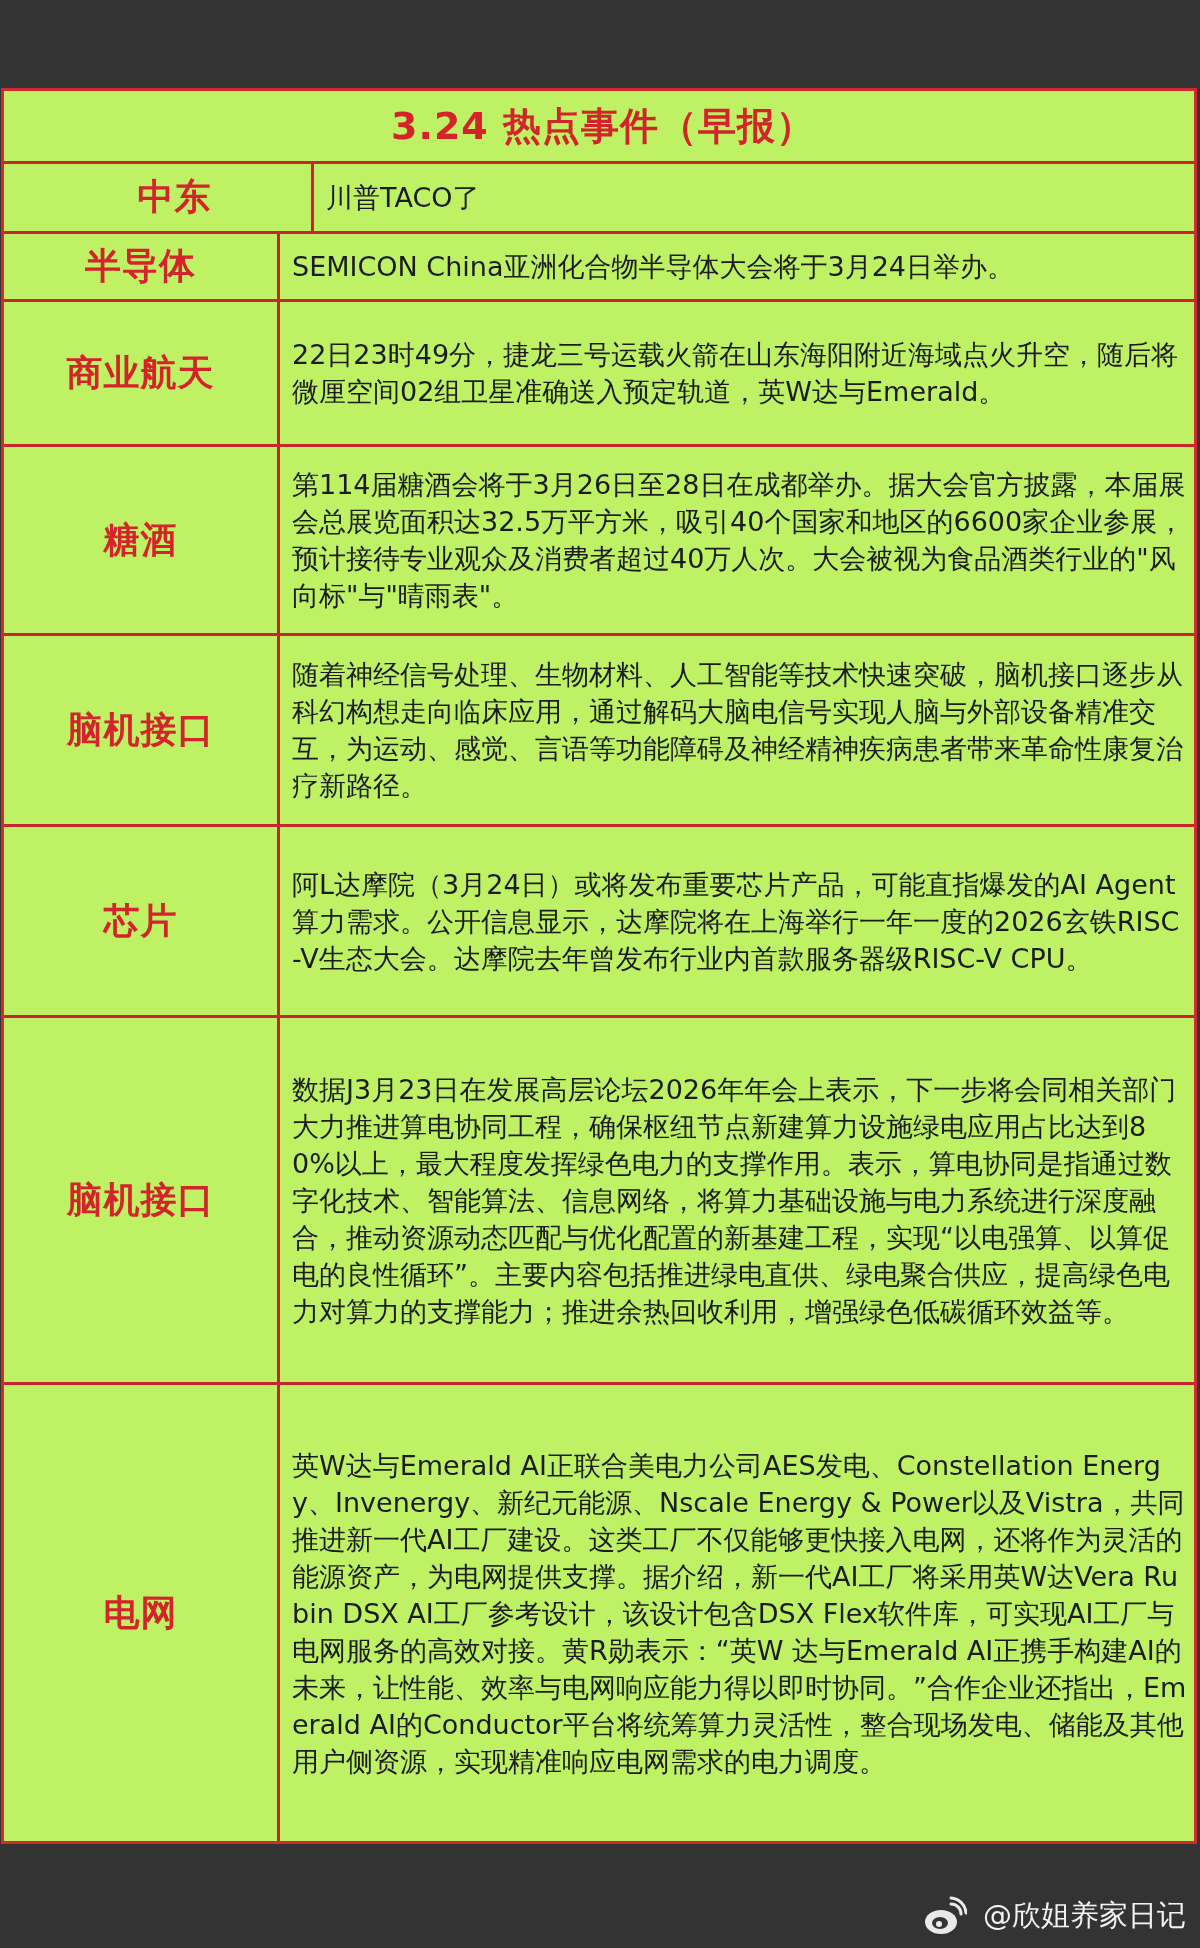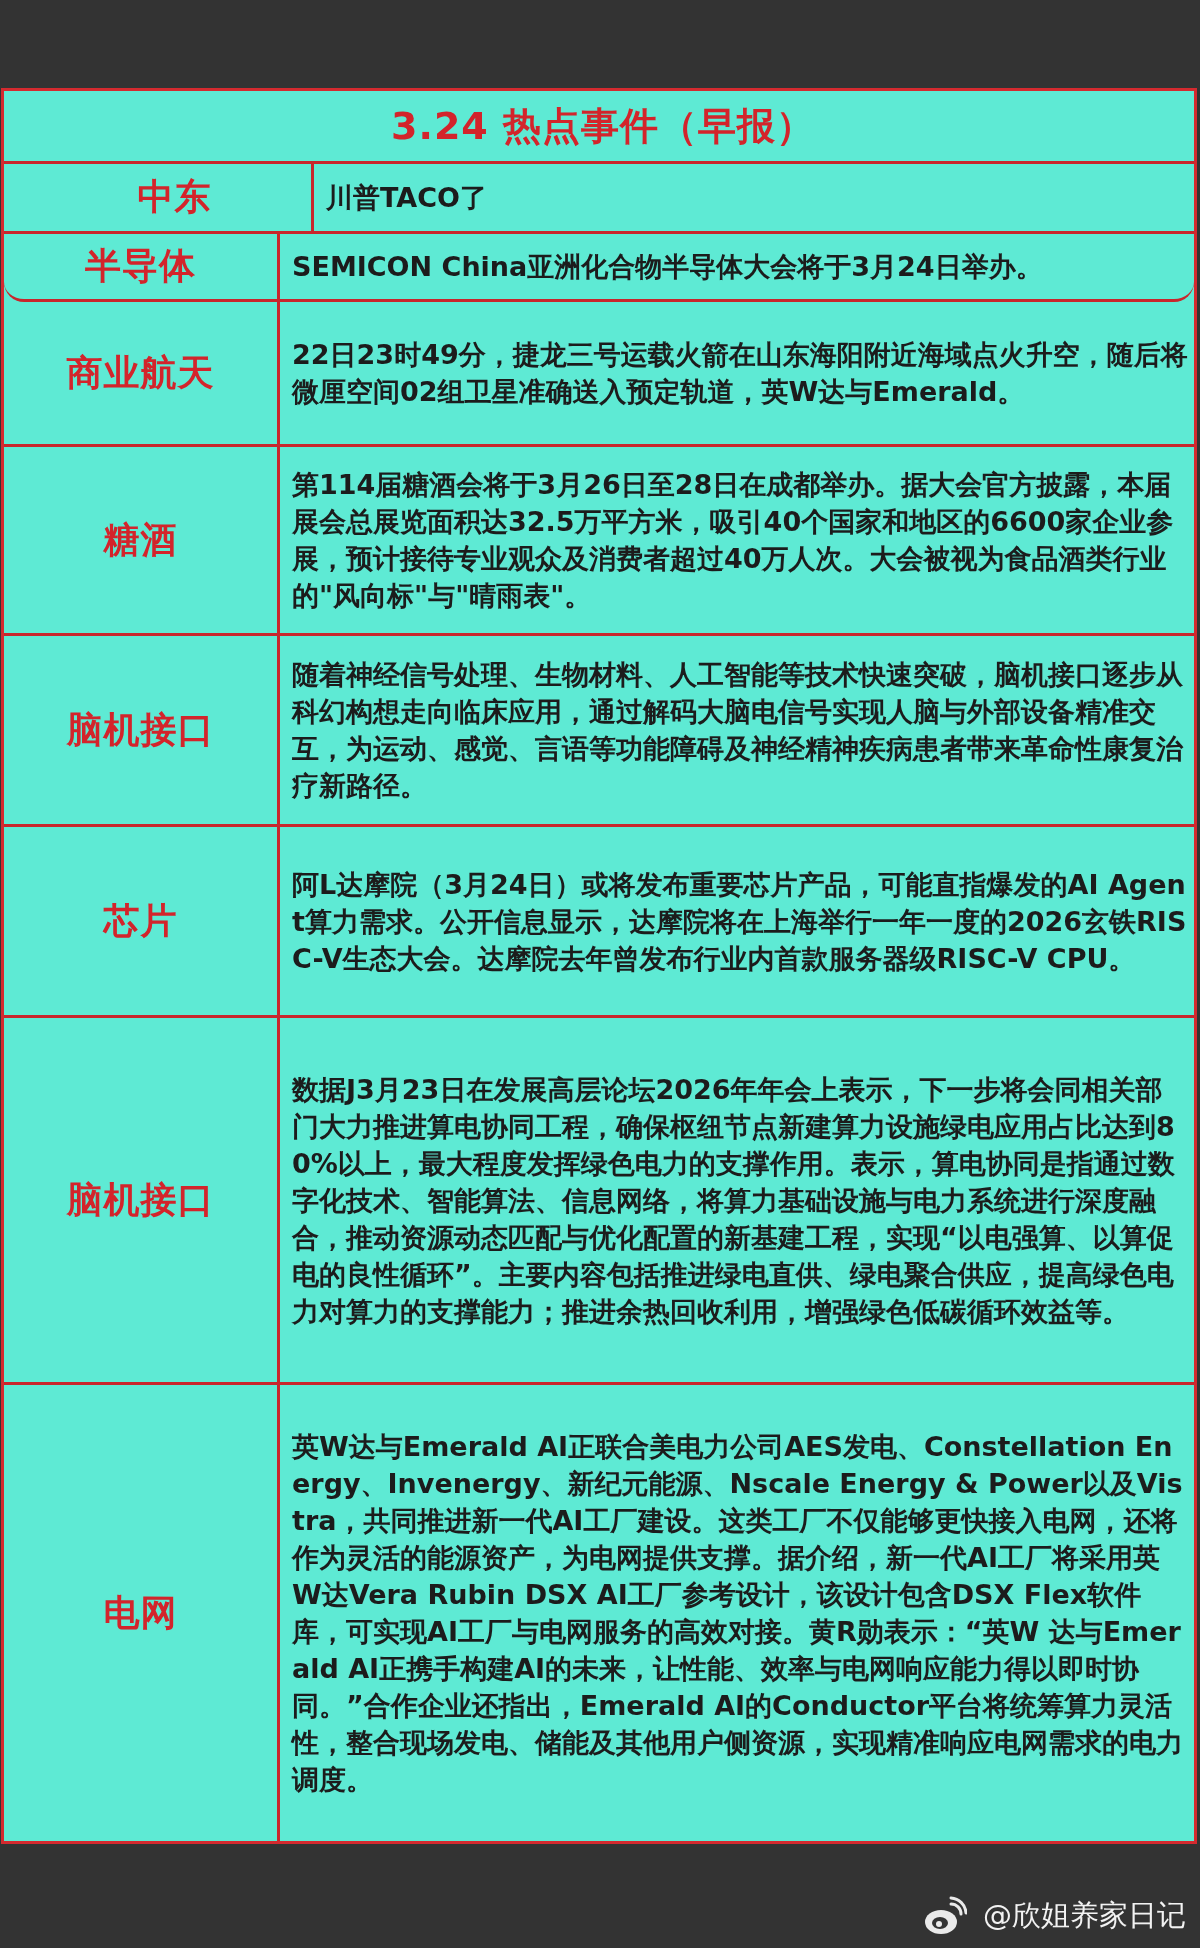--- a/index.html
+++ b/index.html
@@ -12,21 +12,21 @@
       height: 1948px;
       position: relative;
       overflow: hidden;
       font-family: "DejaVu Sans", "Liberation Sans", sans-serif;
     }
     .table {
       position: absolute;
       left: 1px;
       top: 88px;
       width: 1196px;
-      background: #5eead4;
+      background: #bef264;
       border: 3px solid #d42a2f;
       box-sizing: border-box;
     }
     .title-row {
       height: 73px;
       border-bottom: 3px solid #c8262c;
       box-sizing: border-box;
       display: flex;
       align-items: center;
       justify-content: center;
@@ -58,30 +58,29 @@
       font-weight: bold;
       font-size: 36px;
       letter-spacing: 1px;
     }
     .content-cell {
       flex: 1;
       display: flex;
       align-items: center;
       padding: 0 6px 0 12px;
       box-sizing: border-box;
-      font-weight: bold;
     }
     .content {
       color: #1c1c1c;
       font-size: 27px;
       line-height: 37px;
       word-break: break-all;
     }
     .r1 { height: 70px; padding-left: 34px; }
-    .r2 { height: 68px; border-radius: 20px; }
+    .r2 { height: 68px; }
     .r3 { height: 145px; }
     .r4 { height: 189px; }
     .r5 { height: 191px; }
     .r6 { height: 191px; }
     .r7 { height: 367px; }
     .r8 { height: 456px; }
     .watermark {
       position: absolute;
       right: 14px;
       top: 1896px;

